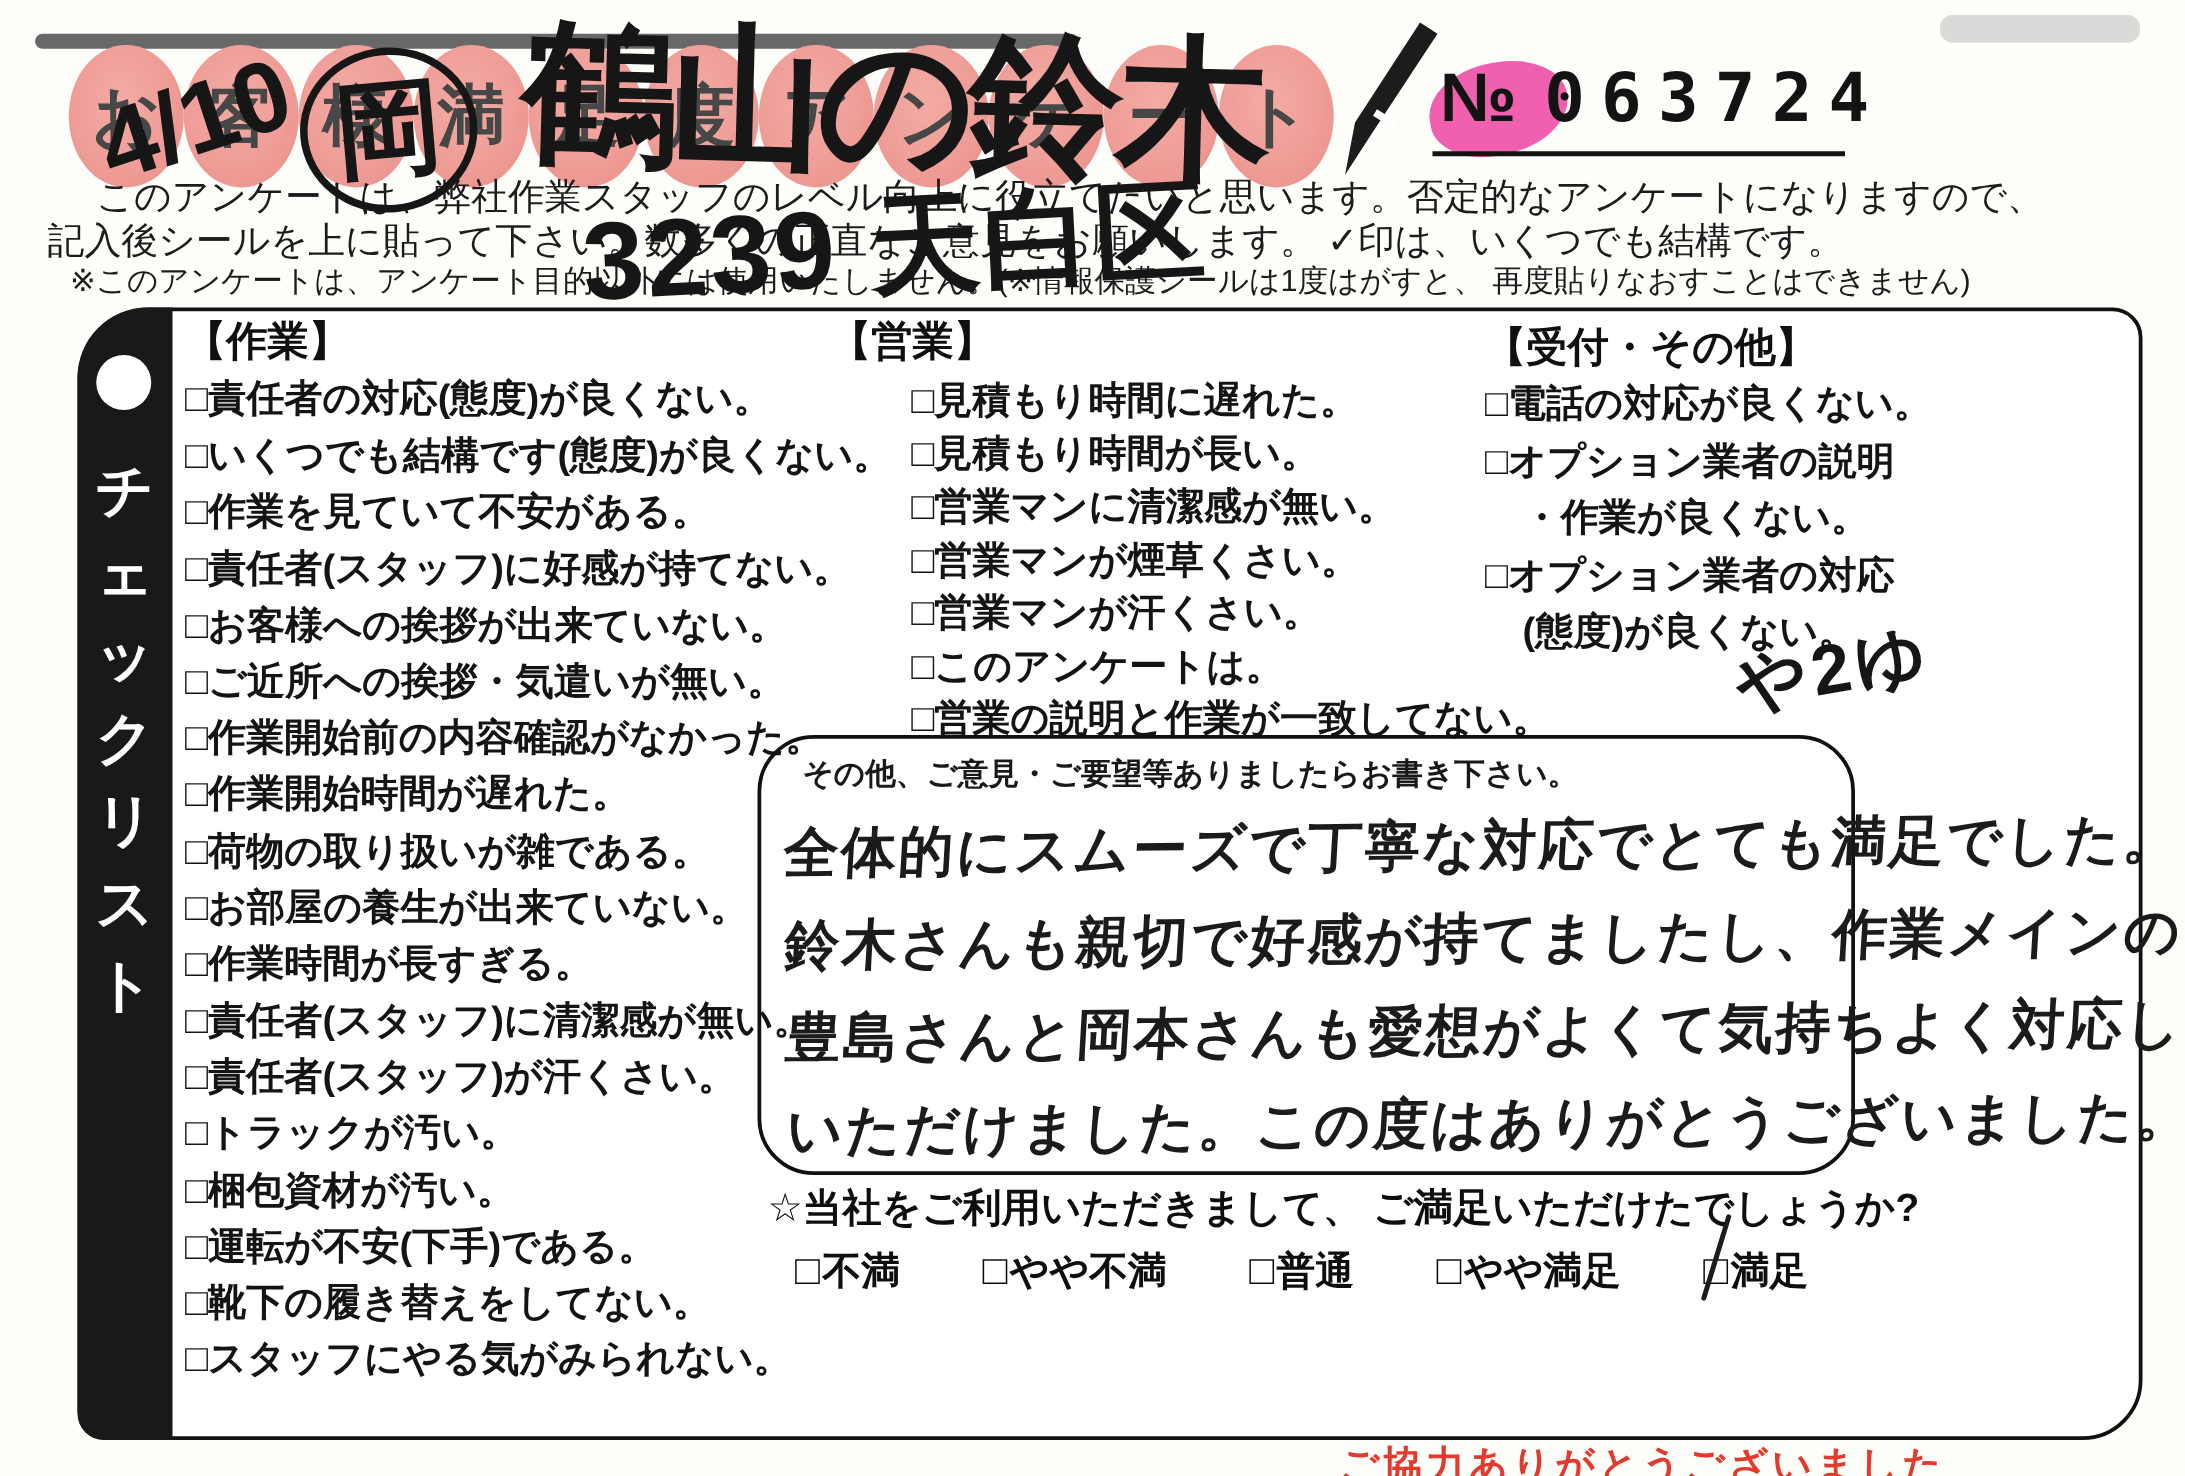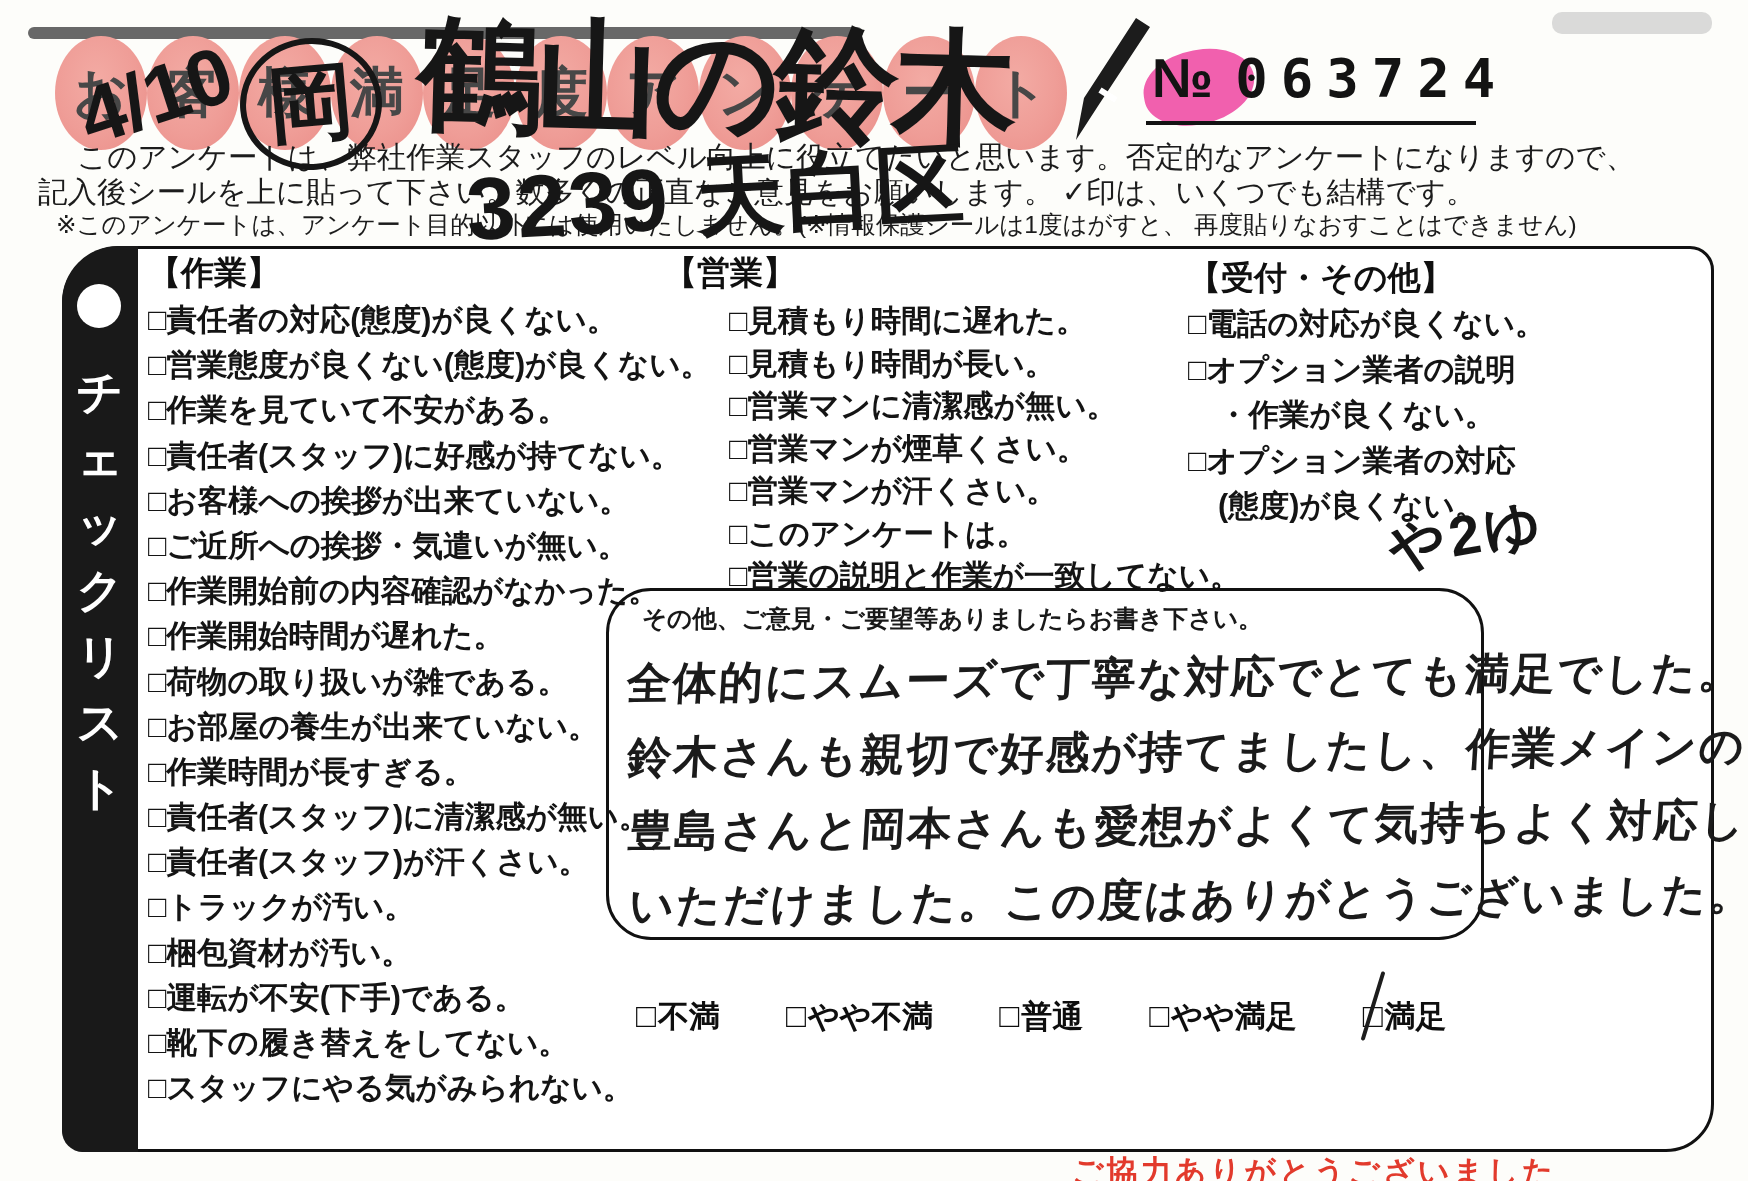--- a/index.html
+++ b/index.html
@@ -141,21 +141,21 @@
 
   <div class="col-header h1">【作業】</div>
   <div class="col-header h2">【営業】</div>
   <div class="col-header h3">【受付・その他】</div>
 
   <div class="col-items c1">
       <div class="ck-item">
         <div class="ln">□責任者の対応(態度)が良くない。</div>
       </div>
       <div class="ck-item">
-        <div class="ln">□営業態度が良くない(態度)が良くない。</div>
+        <div class="ln">□いくつでも結構です(態度)が良くない。</div>
       </div>
       <div class="ck-item">
         <div class="ln">□作業を見ていて不安がある。</div>
       </div>
       <div class="ck-item">
         <div class="ln">□責任者(スタッフ)に好感が持てない。</div>
       </div>
       <div class="ck-item">
         <div class="ln">□お客様への挨拶が出来ていない。</div>
       </div>
@@ -240,20 +240,21 @@
 
   <div class="comment-box"></div>
   <div class="comment-prompt">その他、ご意見・ご要望等ありましたらお書き下さい。</div>
   <div class="hand-lines">
       <div class="hand-line">全体的にスムーズで丁寧な対応でとても満足でした。</div>
       <div class="hand-line">鈴木さんも親切で好感が持てましたし、作業メインの</div>
       <div class="hand-line">豊島さんと岡本さんも愛想がよくて気持ちよく対応して</div>
       <div class="hand-line">いただけました。この度はありがとうございました。</div>
     </div>
 
+  <div class="question">☆当社をご利用いただきまして、 ご満足いただけたでしょうか?</div>
   <div class="options">
       <span class="option"><span class="box">□</span><span>不満</span></span>
       <span class="option"><span class="box">□</span><span>やや不満</span></span>
       <span class="option"><span class="box">□</span><span>普通</span></span>
       <span class="option"><span class="box">□</span><span>やや満足</span></span>
       <span class="option"><span class="box">□</span><span>満足</span><span class="slash"></span></span>
     </div>
 
   <div class="footer-red">ご協力ありがとうございました</div>
 

